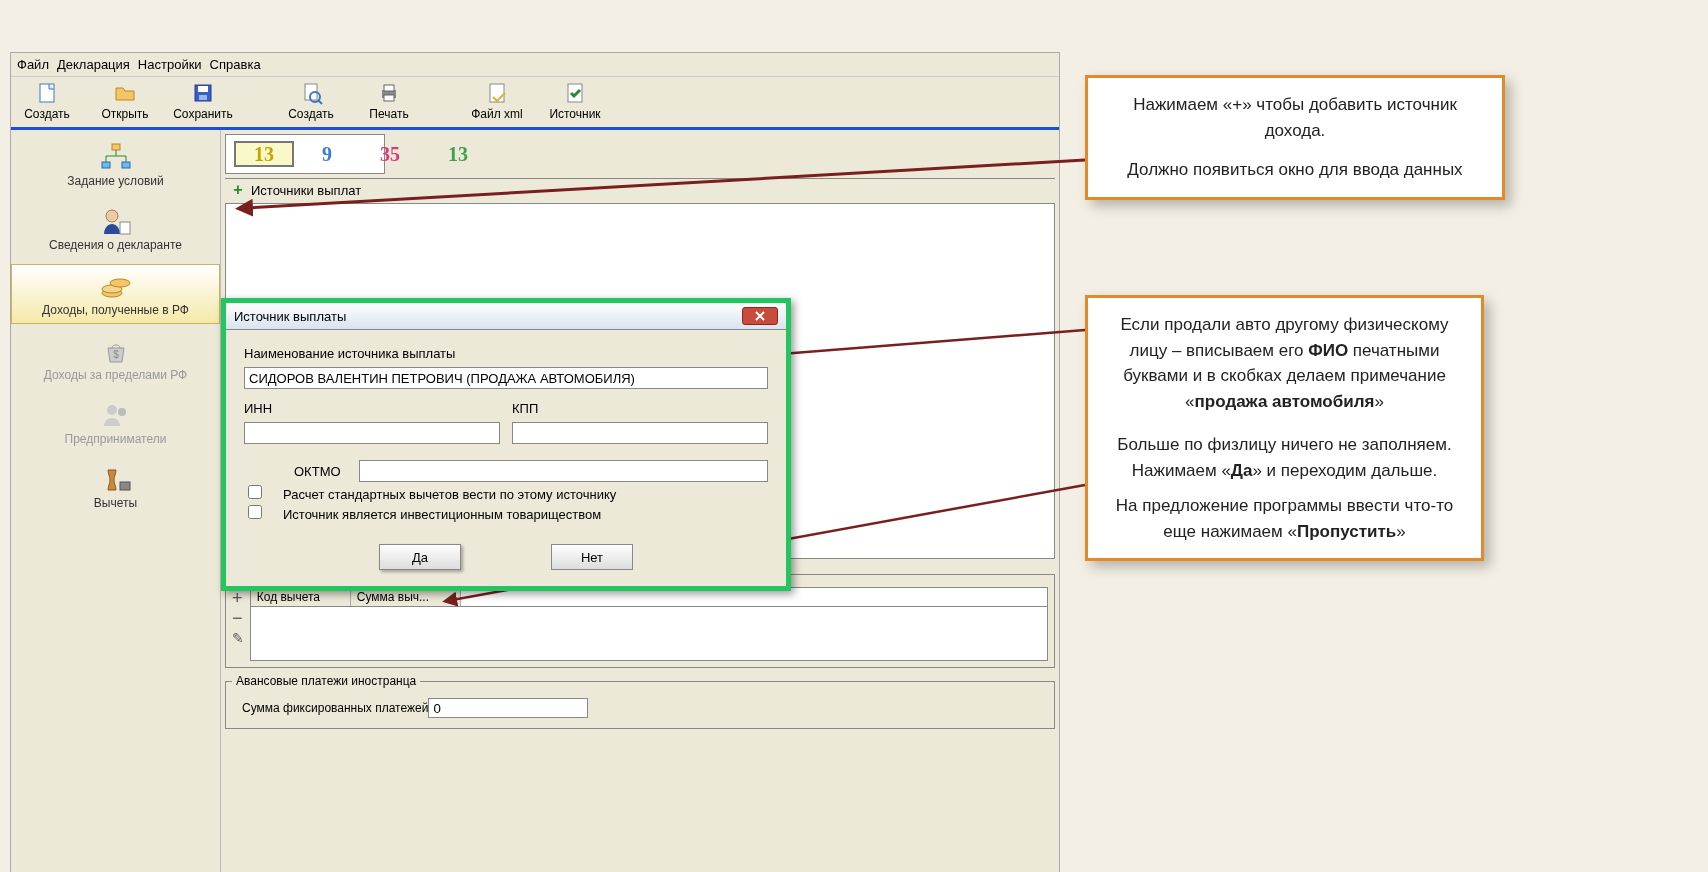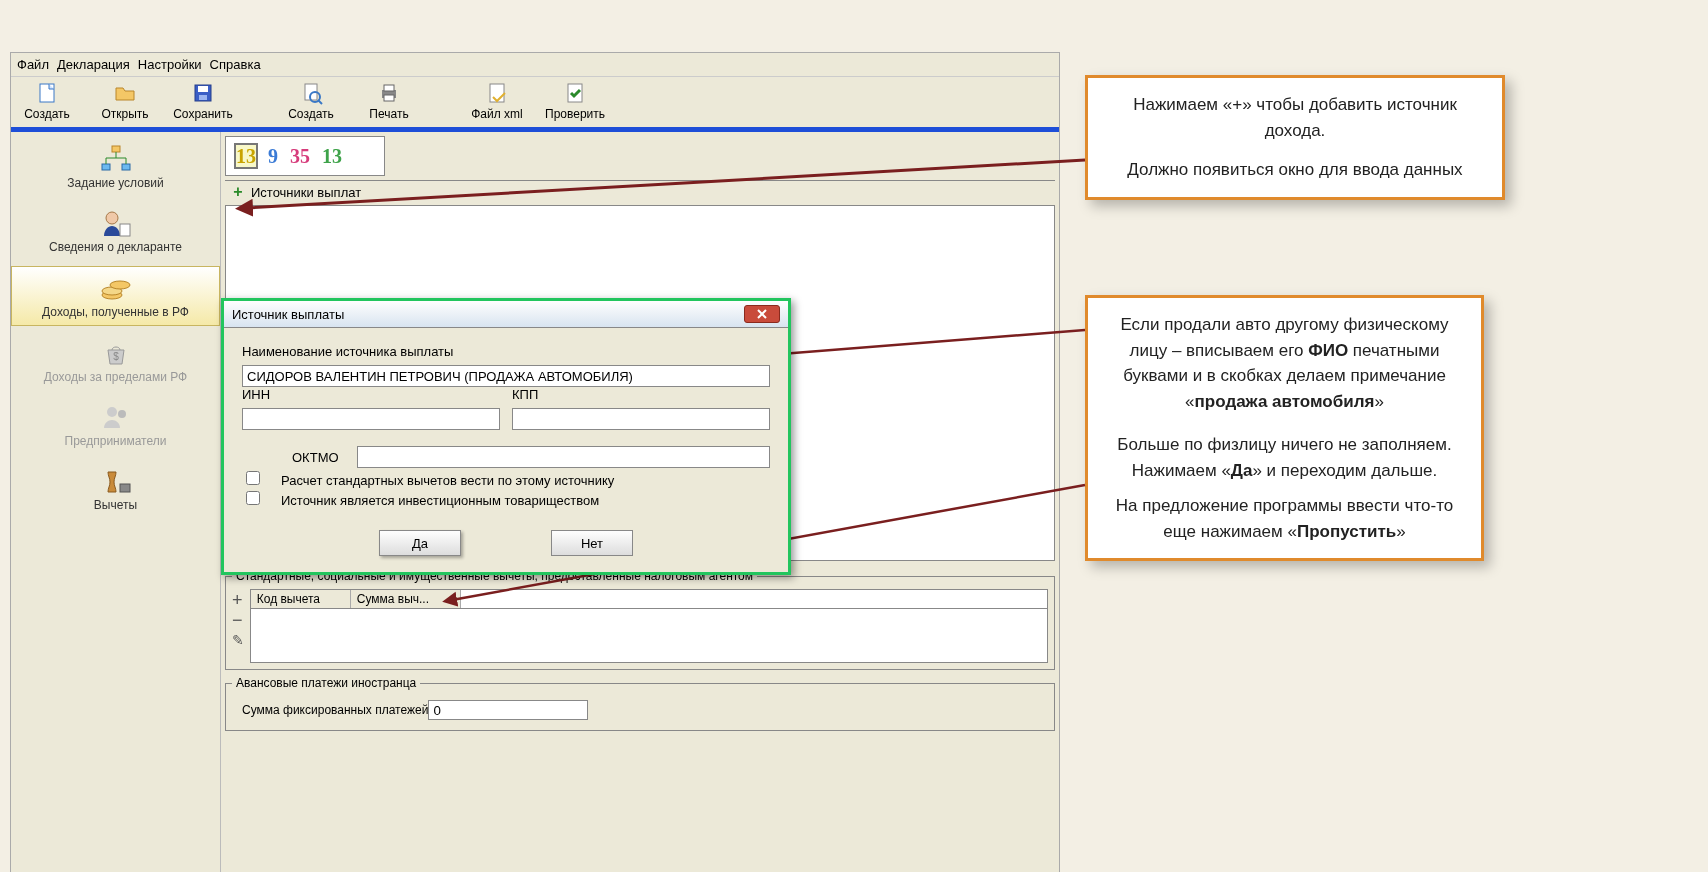--- a/index.html
+++ b/index.html
@@ -29,21 +29,21 @@
     display: flex;
     gap: 8px;
     border-bottom: 1px solid #ccc;
   }
   .menubar span { cursor: default; }
   .toolbar {
     background: #ece9d8;
     padding: 4px 6px 6px 6px;
     display: flex;
     gap: 18px;
-    border-bottom: 5px solid #1d4ed8;
+    border-bottom: 3px solid #1d4ed8;
   }
   .tb-btn {
     display: flex;
     flex-direction: column;
     align-items: center;
     gap: 2px;
     min-width: 60px;
     cursor: pointer;
   }
   .tb-btn .ico { width: 28px; height: 24px; }
@@ -91,21 +91,21 @@
     border: 1px solid #888;
     margin: 4px;
     width: 160px;
     background: #fff;
   }
   .rate-box {
     font-family: "Comic Sans MS", cursive;
     font-weight: bold;
     font-size: 20px;
     line-height: 22px;
-    padding: 0 0;
+    padding: 0 18px;
     border: 2px solid transparent;
   }
   .rate-box.active { border: 2px solid #777; background:#f8f8c8;}
   .r13a{color:#c9a400;} .r9{color:#3b7bd6;} .r35{color:#d63b7b;} .r13b{color:#3ea34a;}
   .section-header {
     display:flex; align-items:center; gap:4px;
     margin: 2px 4px 0 4px;
     padding: 2px 4px;
     border-top: 1px solid #888;
     font-size: 13px;
@@ -143,41 +143,41 @@
   .ded-table-head div{padding:2px 6px;border-right:1px solid #aaa;background:#ece9d8;}
   .adv-row{display:flex;align-items:center;padding:4px 10px;}
   .adv-row input{border:1px solid #888;height:20px;padding:0 4px;width:160px;}
 
   
   .dialog {
     position:absolute;
     left:210px; top:245px;
     width:570px;
     background:#ece9d8;
-    border:3px solid #22c55e;
+    border:5px solid #22c55e;
     box-shadow: 3px 3px 8px rgba(0,0,0,.4);
     z-index:20;
   }
   .dlg-title {
     background: linear-gradient(#fefefe,#d8e4f0);
     border-bottom:1px solid #888;
     padding:4px 8px;
     font-size:13px;
     display:flex;justify-content:space-between;align-items:center;
   }
   .dlg-close {
     background:#c94b3b;color:#fff;border:1px solid #8a2a1e;
     width:36px;height:18px;border-radius:3px;
     display:flex;align-items:center;justify-content:center;
     font-size:11px;cursor:pointer;
   }
   .dlg-body { padding: 16px 18px 12px 18px; font-size:13px;}
   .dlg-body label{display:block;margin-bottom:6px;}
   .dlg-body input[type=text]{border:1px solid #888;height:22px;padding:0 4px;width:100%;font-size:13px;}
-  .dlg-row{display:flex;gap:12px;align-items:center;}
+  .dlg-row{display:flex;gap:12px;margin-top:12px;align-items:center;}
   .dlg-col{flex:1;}
   .dlg-okt{display:flex;align-items:center;gap:18px;margin-top:16px;margin-left:50px;}
   .dlg-okt input{width:200px;}
   .dlg-chk{display:flex;align-items:flex-end;gap:18px;margin-top:0;font-size:13px;}
   .dlg-chk input{width:14px;height:14px;}
   .dlg-btns{display:flex;justify-content:center;gap:90px;margin-top:22px;margin-bottom:4px;}
   .dlg-btns button{
     width:82px;height:26px;
     background:linear-gradient(#fefefe,#ddd);
     border:1px solid #888;cursor:pointer;font-size:13px;
@@ -254,21 +254,21 @@
           <rect x="5" y="3" width="14" height="18" fill="#fff" stroke="#888"></rect>
           <path d="M8 16l4 4 8-8" fill="none" stroke="#e0b030" stroke-width="2"></path>
         </svg>
       <span class="lbl">Файл xml</span>
     </div>
     <div class="tb-btn">
       <svg class="ico" viewBox="0 0 24 24">
           <rect x="5" y="3" width="14" height="18" fill="#fff" stroke="#888"></rect>
           <path d="M8 12l3 3 6-6" fill="none" stroke="#2a8a2a" stroke-width="3"></path>
         </svg>
-      <span class="lbl">Проверить</span>
+      <span class="lbl">Источник</span>
     </div>
   </div>
 
   <div class="workarea">
     <div class="sidebar">
       <div class="side-item">
         <svg class="sico" viewBox="0 0 36 30">
             <rect x="14" y="2" width="8" height="6" fill="#f4c766" stroke="#b9862a"></rect>
             <rect x="4" y="20" width="8" height="6" fill="#6bb9f0" stroke="#2a6aa6"></rect>
             <rect x="24" y="20" width="8" height="6" fill="#6bb9f0" stroke="#2a6aa6"></rect>

